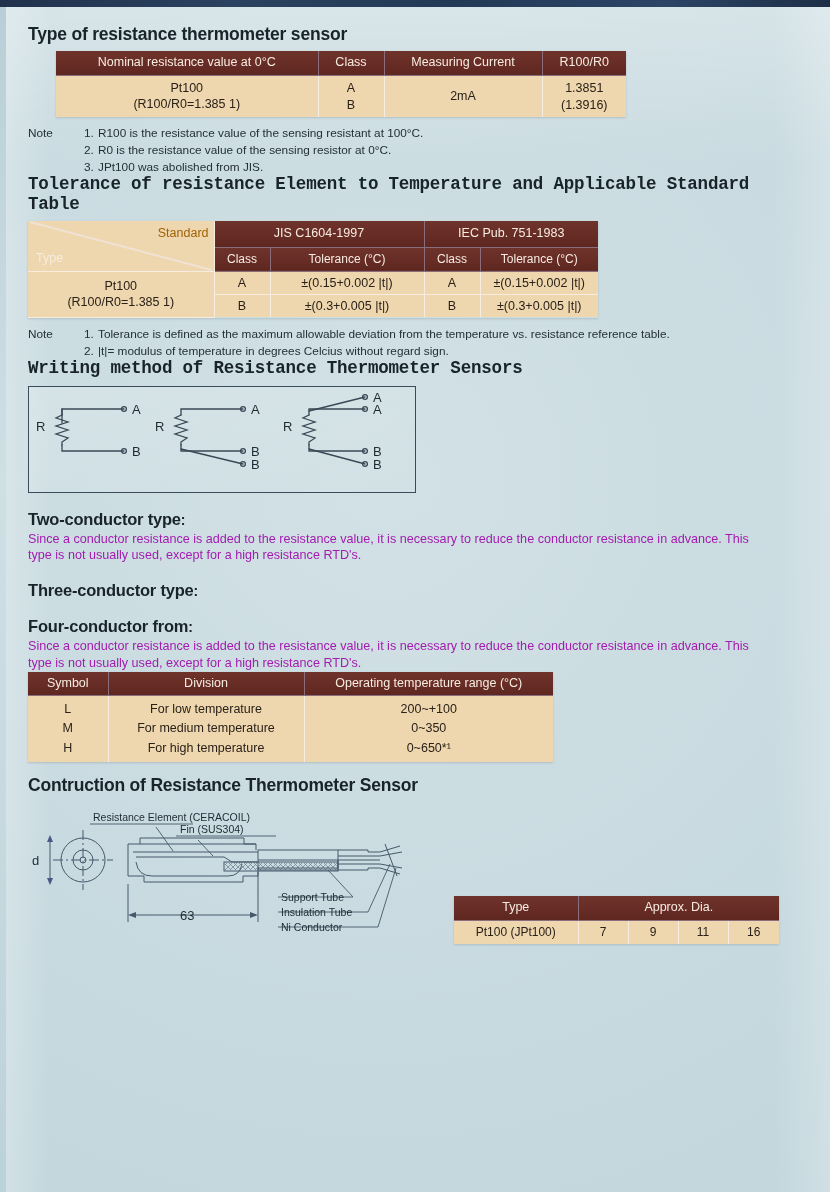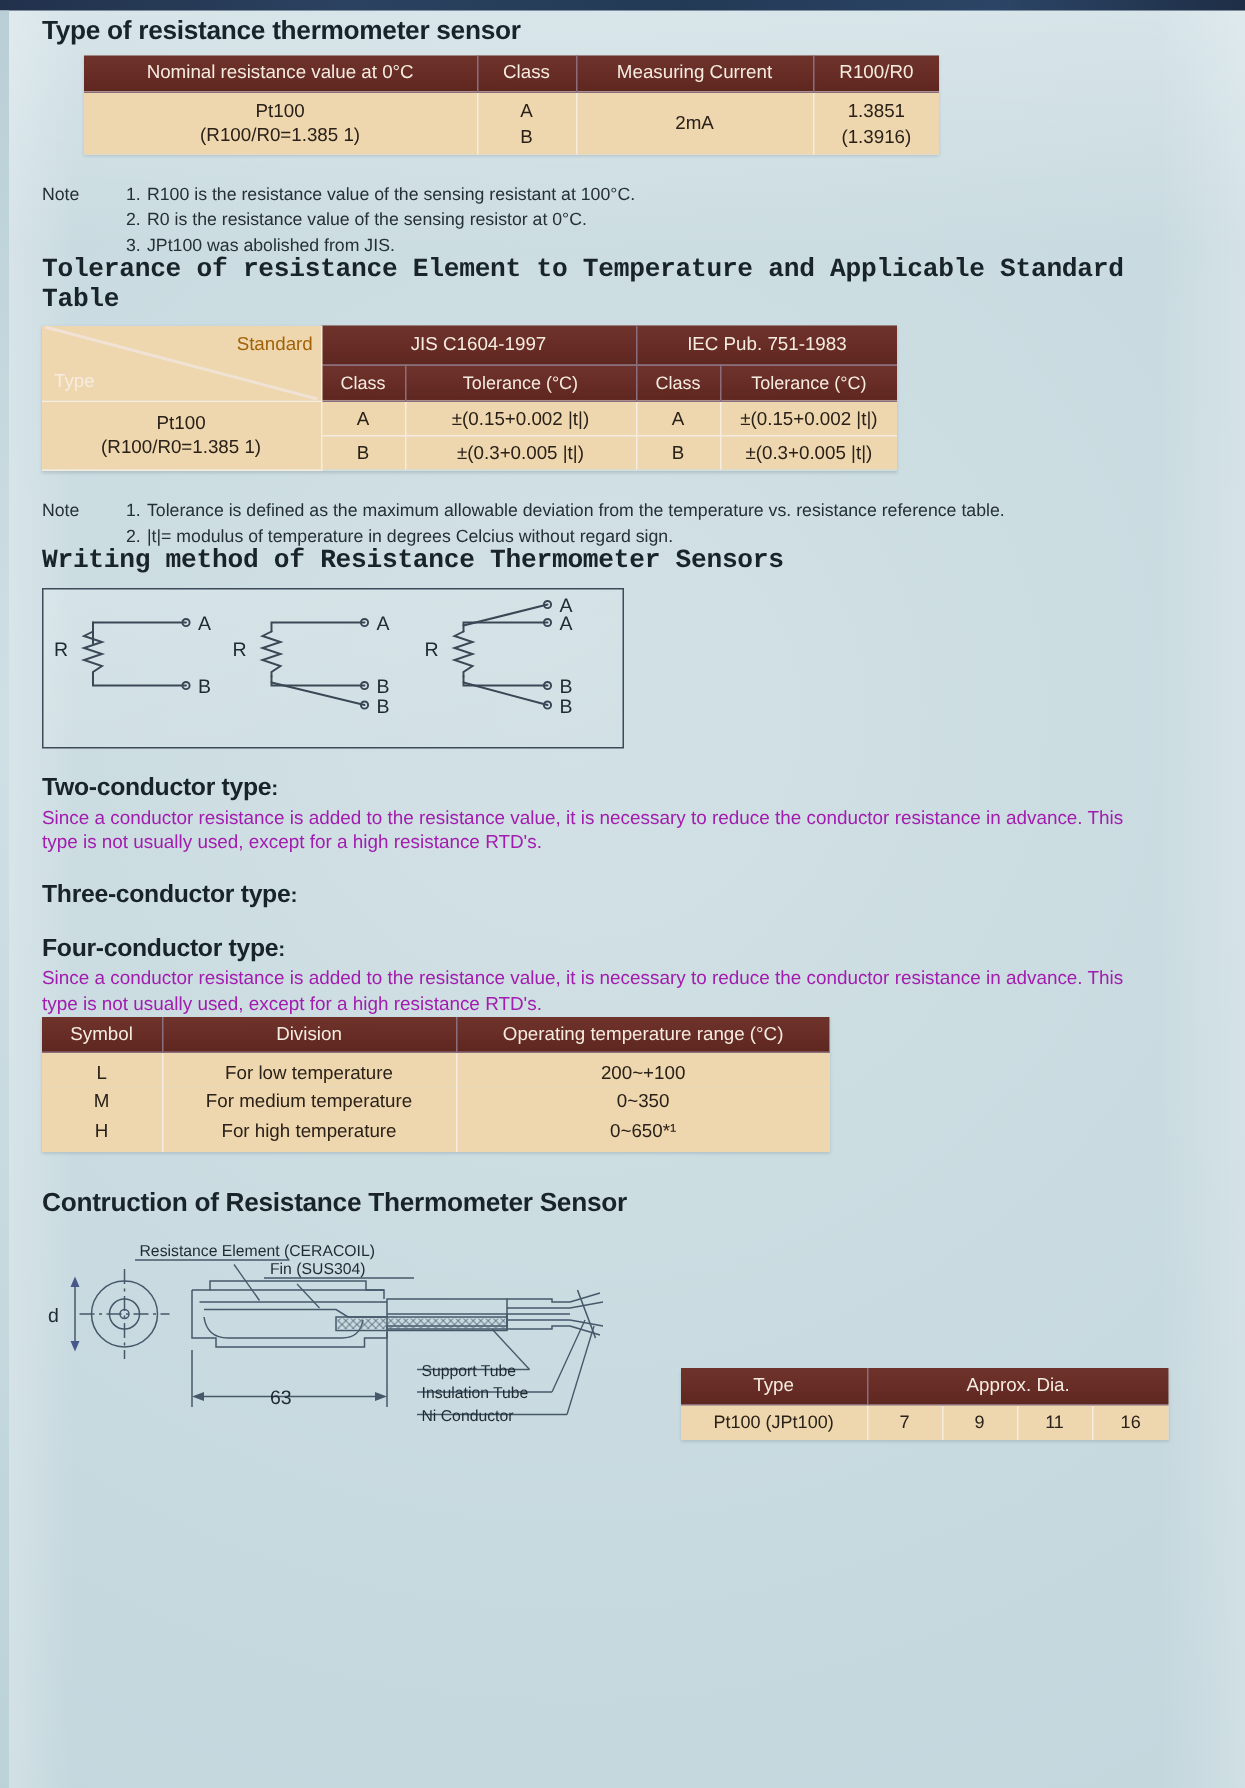--- a/index.html
+++ b/index.html
@@ -32,21 +32,21 @@
   }
   .left-band {
     position: absolute;
     top: 7px; left: 0; bottom: 0;
     width: 6px;
     background: linear-gradient(180deg,#b9ced6 0%, #cfe0e5 40%, #bcd2d9 100%);
   }
   .content {
     position: absolute;
     top: 7px; left: 6px; right: 0; bottom: 0;
-    padding: 4px 22px 0 22px;
+    padding: 18px 22px 0 22px;
     box-sizing: border-box;
   }
 
   h2.section-title {
     font-size: 17.5px;
     font-weight: bold;
     letter-spacing: -0.2px;
     color: #18232a;
     margin: 0 0 7px 0;
     line-height: 1.1;
@@ -127,21 +127,21 @@
   #table-optemp td.last-row { padding-bottom: 6px; }
 
   
   #table-dia { width: 325px; }
   #table-dia th { font-size: 12.5px; padding: 4px 6px; }
   #table-dia td { font-size: 12px; padding: 4px 6px; }
 
   
   .note-block {
     display: flex;
-    margin-top: 18px;
+    margin-top: 8px;
     font-size: 11.8px;
     color: #243035;
     line-height: 1.42;
   }
   .note-label { width: 56px; flex: none; }
   .note-list { flex: 1; }
   .note-item { display: flex; }
   .note-num { width: 14px; flex: none; }
   .note-text { flex: 1; }
 
@@ -379,21 +379,21 @@
   </div>
 
   <div class="para-gap">
     <h3 class="sub-title">
       <span>Three-conductor type</span><span class="colon">:</span>
     </h3>
   </div>
 
   <div class="para-gap">
     <h3 class="sub-title">
-      <span>Four-conductor type</span><span class="colon">:</span>
+      <span>Four-conductor from</span><span class="colon">:</span>
     </h3>
     <p class="body-text">Since a conductor resistance is added to the resistance value, it is necessary to reduce the conductor resistance in advance. This type is not usually used, except for a high resistance RTD's.</p>
   </div>
 
 
   <table class="doc" id="table-optemp">
     <colgroup>
       <col style="width:80px">
         <col style="width:196px">
         <col style="width:249px">
@@ -416,21 +416,21 @@
     </tr>
     <tr>
       <td class="last-row">H</td>
       <td class="last-row">For high temperature</td>
       <td class="last-row">0~650*¹</td>
     </tr>
   </tbody>
     </table>
 
 
-  <h2 class="section-title" style="margin-top:24px">Contruction of Resistance Thermometer Sensor</h2>
+  <h2 class="section-title" style="margin-top:14px">Contruction of Resistance Thermometer Sensor</h2>
 
   <div class="construction-wrap">
     <svg width="790" height="150" viewBox="0 0 790 150" aria-hidden="true">
       <g stroke="#46586a" stroke-width="1" fill="none">
 
         <circle cx="55" cy="58" r="22"></circle>
         <circle cx="55" cy="58" r="10"></circle>
         <circle cx="55" cy="58" r="3"></circle>
         <line x1="25" y1="58" x2="85" y2="58" stroke-dasharray="10,3,2,3"></line>
         <line x1="55" y1="28" x2="55" y2="88" stroke-dasharray="10,3,2,3"></line>

